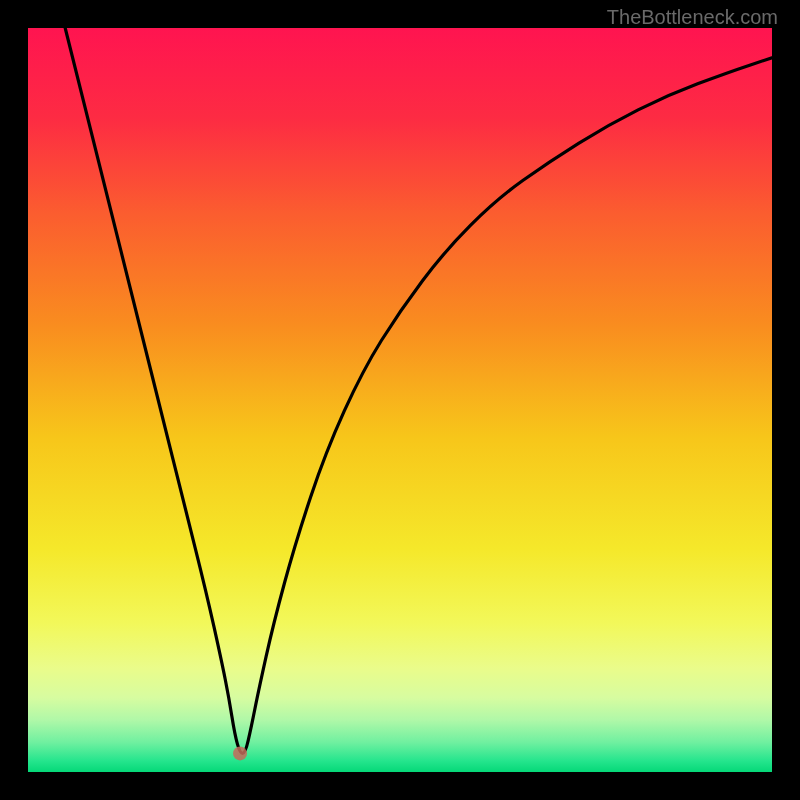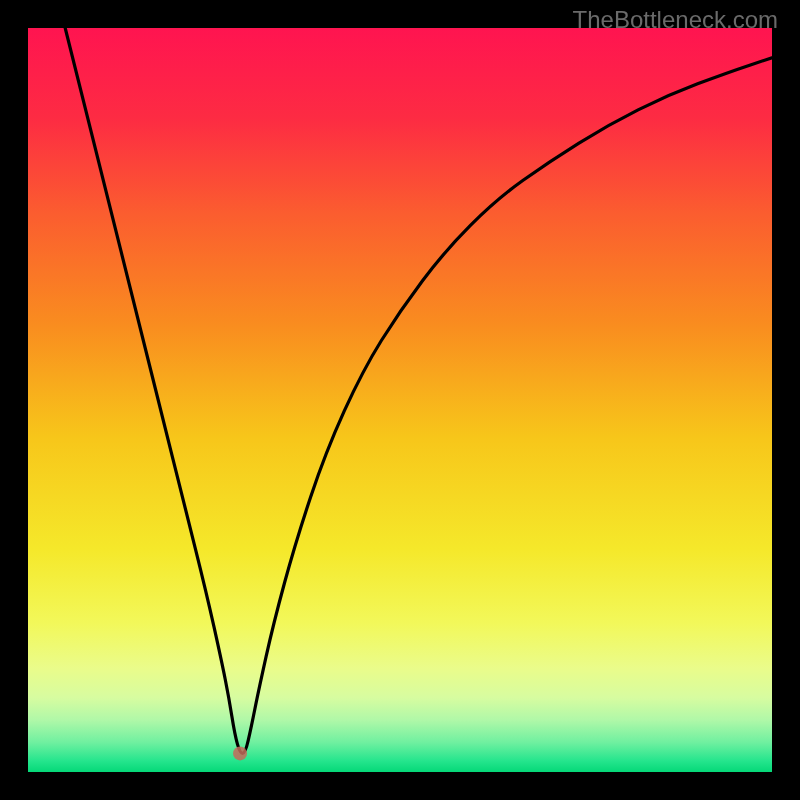--- a/index.html
+++ b/index.html
@@ -9,21 +9,21 @@
     height: 800px;
     background: #000;
     position: relative;
     font-family: Arial, sans-serif;
   }
   .watermark {
     position: absolute;
     top: 6px;
     right: 22px;
     color: #6a6a6a;
-    font-size: 24px;
+    font-size: 20px;
     font-weight: 400;
     z-index: 10;
   }
   .plot-area {
     position: absolute;
     left: 28px;
     top: 28px;
     width: 744px;
     height: 744px;
     overflow: hidden;

